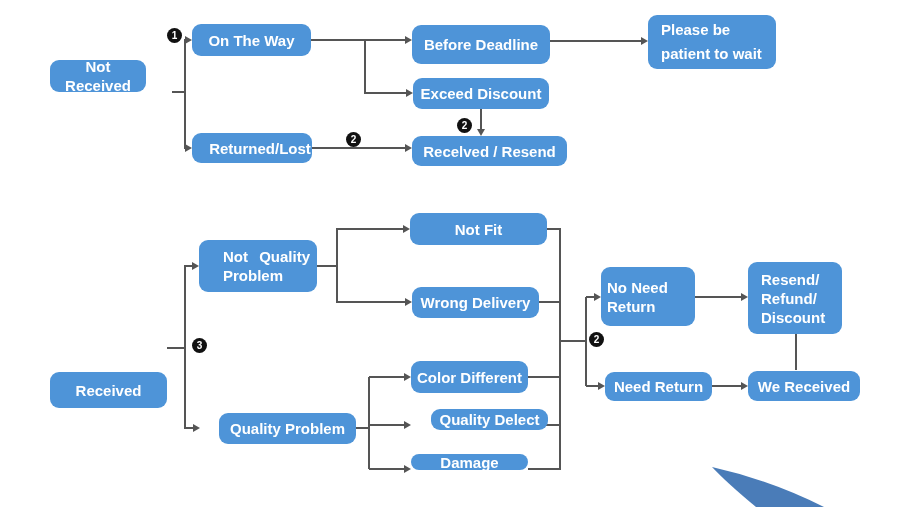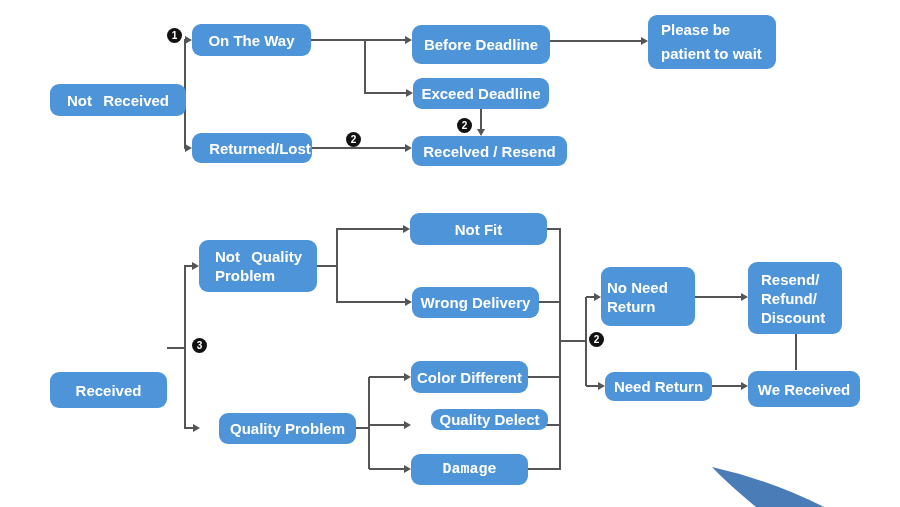--- a/index.html
+++ b/index.html
@@ -105,45 +105,45 @@
     <path class="connector" d="M586 297 V386"></path>
     <path class="connector" d="M586 297 H595" marker-end="url(#ah)"></path>
     <path class="connector" d="M586 386 H599" marker-end="url(#ah)"></path>
     <path class="connector" d="M695 297 H742" marker-end="url(#ah)"></path>
     <path class="connector" d="M712 386 H742" marker-end="url(#ah)"></path>
     <path class="connector" d="M796 334 V370"></path>
 
     <path class="swoosh" d="M712 467 Q770 480 824 507 L756 507 Q727 483 712 467 Z"></path>
   </svg>
 
-  <div class="node ws" style="left:50px; top:84px; width:136px; height:32px;">Not Received</div>
+  <div class="node ws" style="left:50px; top:60px; width:96px; height:32px;">Not Received</div>
   <div class="node" style="left:192px; top:24px; width:119px; height:32px;">On The Way</div>
   <div class="node" style="left:192px; top:133px; width:120px; height:30px;padding-left:16px;">Returned/Lost</div>
   <div class="node" style="left:412px; top:25px; width:138px; height:39px;">Before Deadline</div>
-  <div class="node" style="left:413px; top:78px; width:136px; height:31px;">Exceed Deadline</div>
+  <div class="node" style="left:413px; top:78px; width:136px; height:31px;">Exceed Discount</div>
   <div class="node" style="left:412px; top:136px; width:155px; height:30px;">Recelved / Resend</div>
   <div class="node left" style="left:648px; top:15px; width:128px; height:54px; line-height:24px;">Please be
 patient to wait</div>
 
   <div class="node" style="left:50px; top:332px; width:117px; height:36px;margin-top:40px;">Received</div>
-  <div class="node left ws" style="left:199px; top:240px; width:118px; height:52px; padding-left:16px;">Not Quality
+  <div class="node left ws" style="left:199px; top:240px; width:118px; height:52px; padding-left:24px;">Not Quality
 Problem</div>
   <div class="node" style="left:200px; top:413px; width:137px; height:31px;margin-left:19px;">Quality Problem</div>
   <div class="node" style="left:410px; top:213px; width:137px; height:32px;">Not Fit</div>
   <div class="node" style="left:412px; top:287px; width:127px; height:31px;">Wrong Delivery</div>
   <div class="node" style="left:411px; top:361px; width:117px; height:32px;">Color Different</div>
   <div class="node" style="left:411px; top:409px; width:117px; height:21px;margin-left:20px;">Quality Delect</div>
-  <div class="node" style="left:411px; top:454px; width:117px; height:31px;font-family:Liberation Mono, monospace;">Damage</div>
+  <div class="node" style="left:411px; top:454px; width:117px; height:16px;">Damage</div>
   <div class="node left" style="left:601px; top:267px; width:94px; height:59px;padding-left:6px;">No Need
 Return</div>
   <div class="node" style="left:605px; top:372px; width:107px; height:29px;">Need Return</div>
   <div class="node left" style="left:748px; top:262px; width:94px; height:72px;">Resend/
 Refund/
 Discount</div>
-  <div class="node" style="left:748px; top:371px; width:112px; height:36px;">We Received</div>
+  <div class="node" style="left:748px; top:371px; width:112px; height:30px;">We Received</div>
 
   <div class="marker" style="left:167px; top:28px;">1</div>
   <div class="marker" style="left:346px; top:132px;">2</div>
   <div class="marker" style="left:457px; top:118px;">2</div>
   <div class="marker" style="left:192px; top:338px;">3</div>
   <div class="marker" style="left:589px; top:332px;">2</div>
 
 </div>
 
 </body></html>

